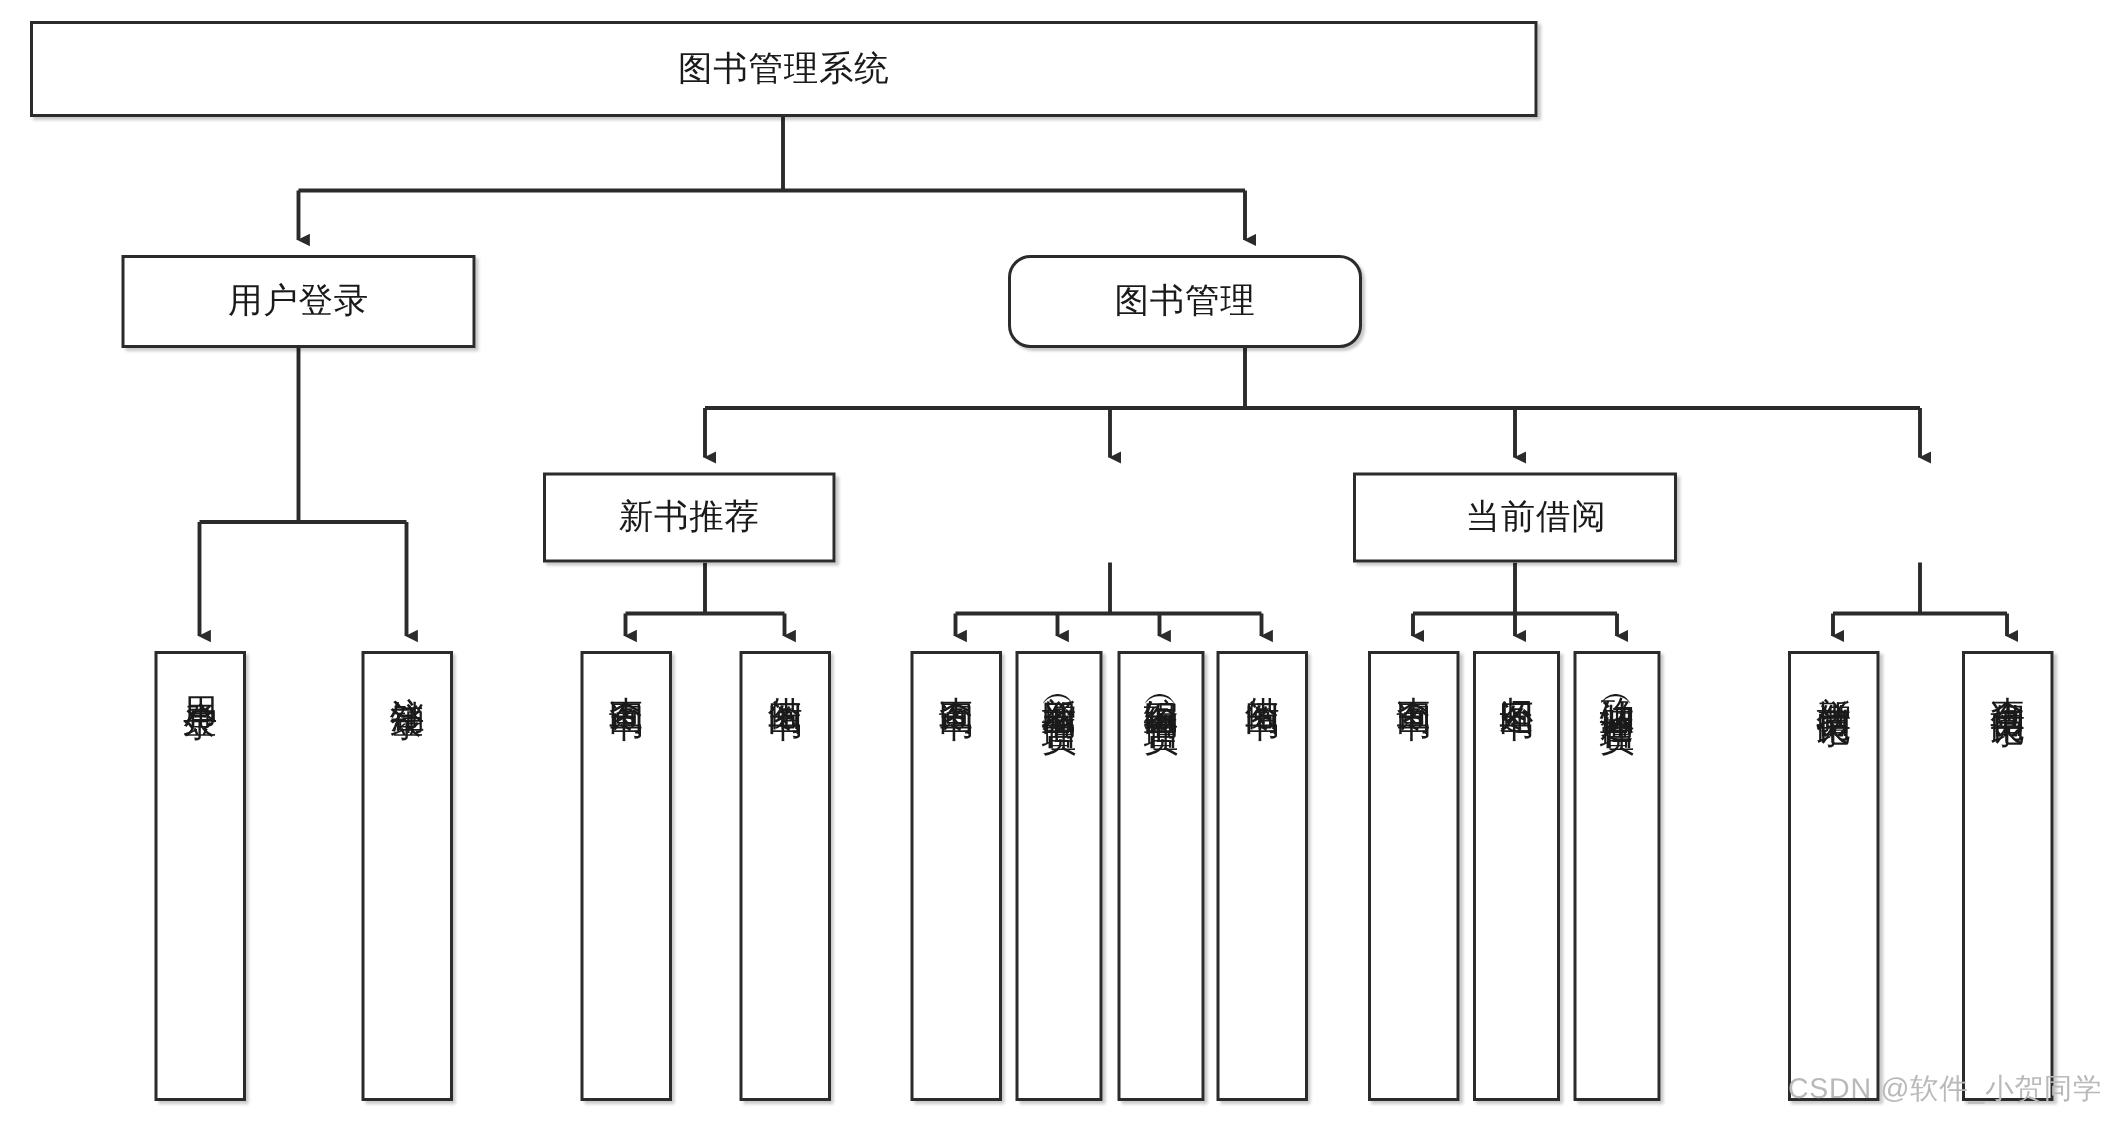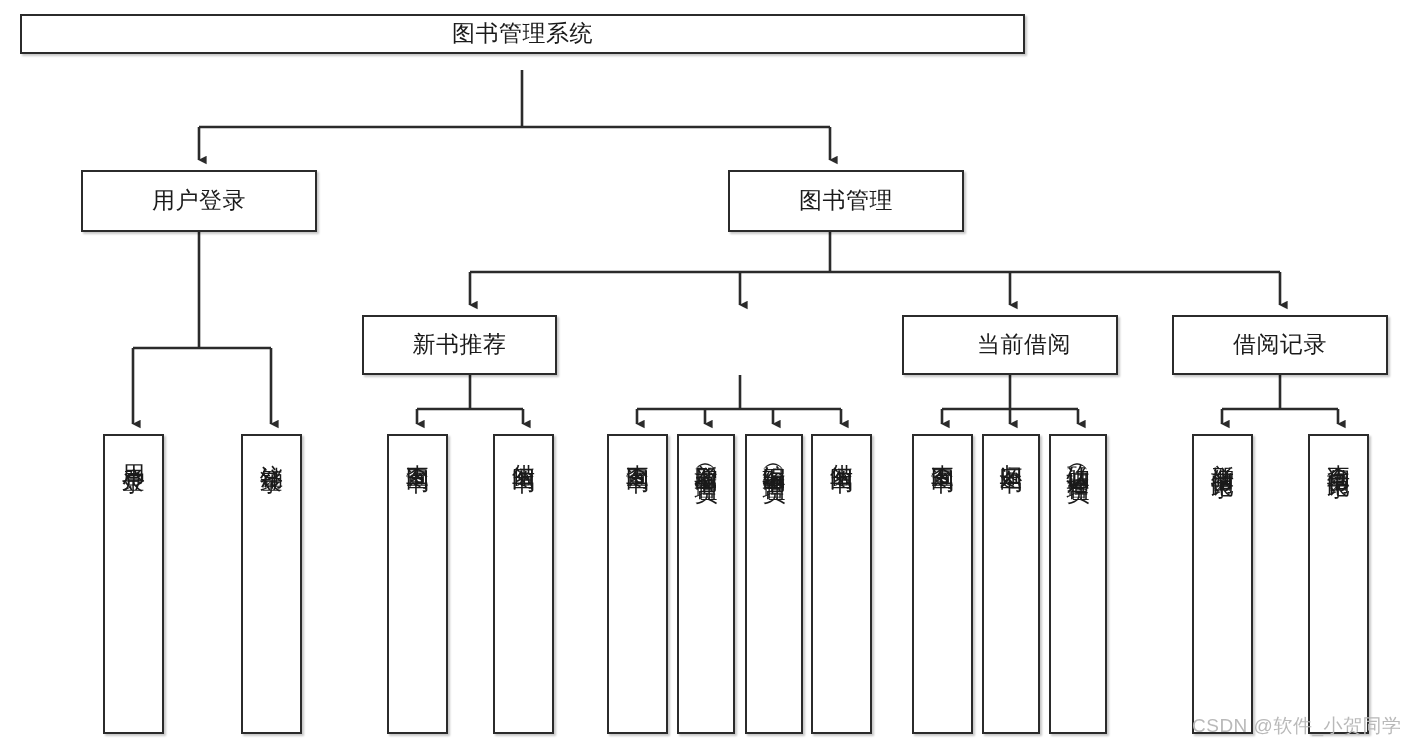--- a/index.html
+++ b/index.html
@@ -119,39 +119,36 @@
       <path d="M1010,409 L1010,424" marker-end="url(#arrow)"></path>
       <path d="M1078,409 L1078,424" marker-end="url(#arrow)"></path>
 
       <path d="M1280,375 L1280,409"></path>
       <path d="M1222,409 L1338,409"></path>
       <path d="M1222,409 L1222,424" marker-end="url(#arrow)"></path>
       <path d="M1338,409 L1338,424" marker-end="url(#arrow)"></path>
     </g>
   </svg>
 
-  <div class="node root h" style="left:20px; top:14px; width:1005px; height:40px;">
+  <div class="node root h" style="left:20px; top:14px; width:1005px; height:64px;">
     <span class="label">图书管理系统</span>
   </div>
 
   <div class="node h" style="left:81px; top:170px; width:236px; height:62px;">
     <span class="label">用户登录</span>
   </div>
-  <div class="node h" style="left:728px; top:170px; width:236px; height:62px;">
+  <div class="node h" style="left:672px; top:170px; width:236px; height:62px;border-radius:15px;">
     <span class="label">图书管理</span>
   </div>
 
   <div class="node h" style="left:362px; top:315px; width:195px; height:60px;">
     <span class="label">新书推荐</span>
   </div>
   <div class="node h" style="left:902px; top:315px; width:216px; height:60px;padding-left:28px;">
     <span class="label">当前借阅</span>
-  </div>
-  <div class="node h" style="left:1172px; top:315px; width:216px; height:60px;">
-    <span class="label">借阅记录</span>
   </div>
 
   <div class="node v" style="left:103px; top:434px; width:61px; height:300px;">
     <span class="label">用户登录</span>
   </div>
   <div class="node v" style="left:241px; top:434px; width:61px; height:300px;">
     <span class="label">注销登录</span>
   </div>
 
   <div class="node v" style="left:387px; top:434px; width:61px; height:300px;">

